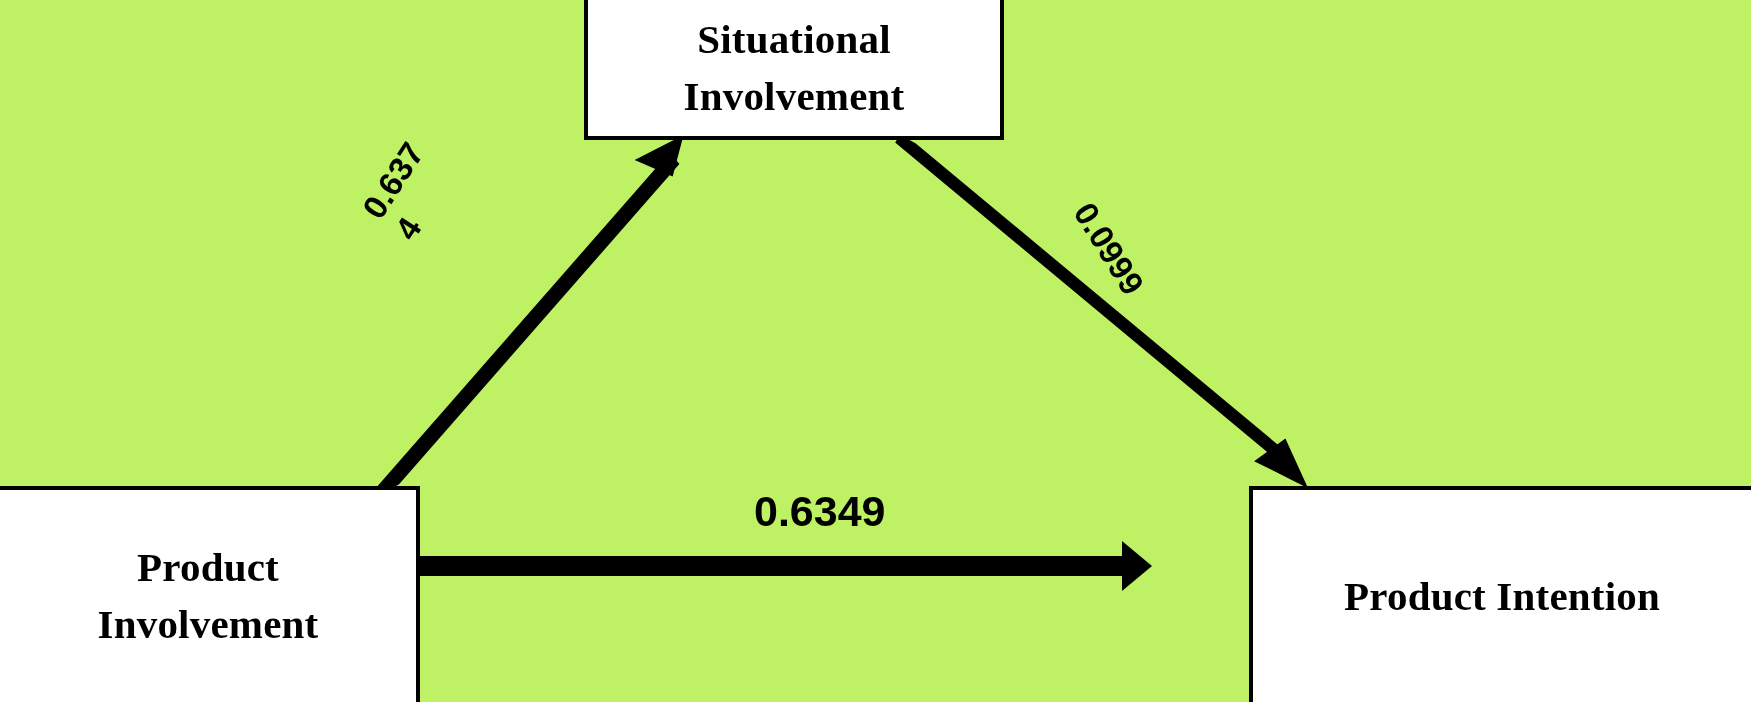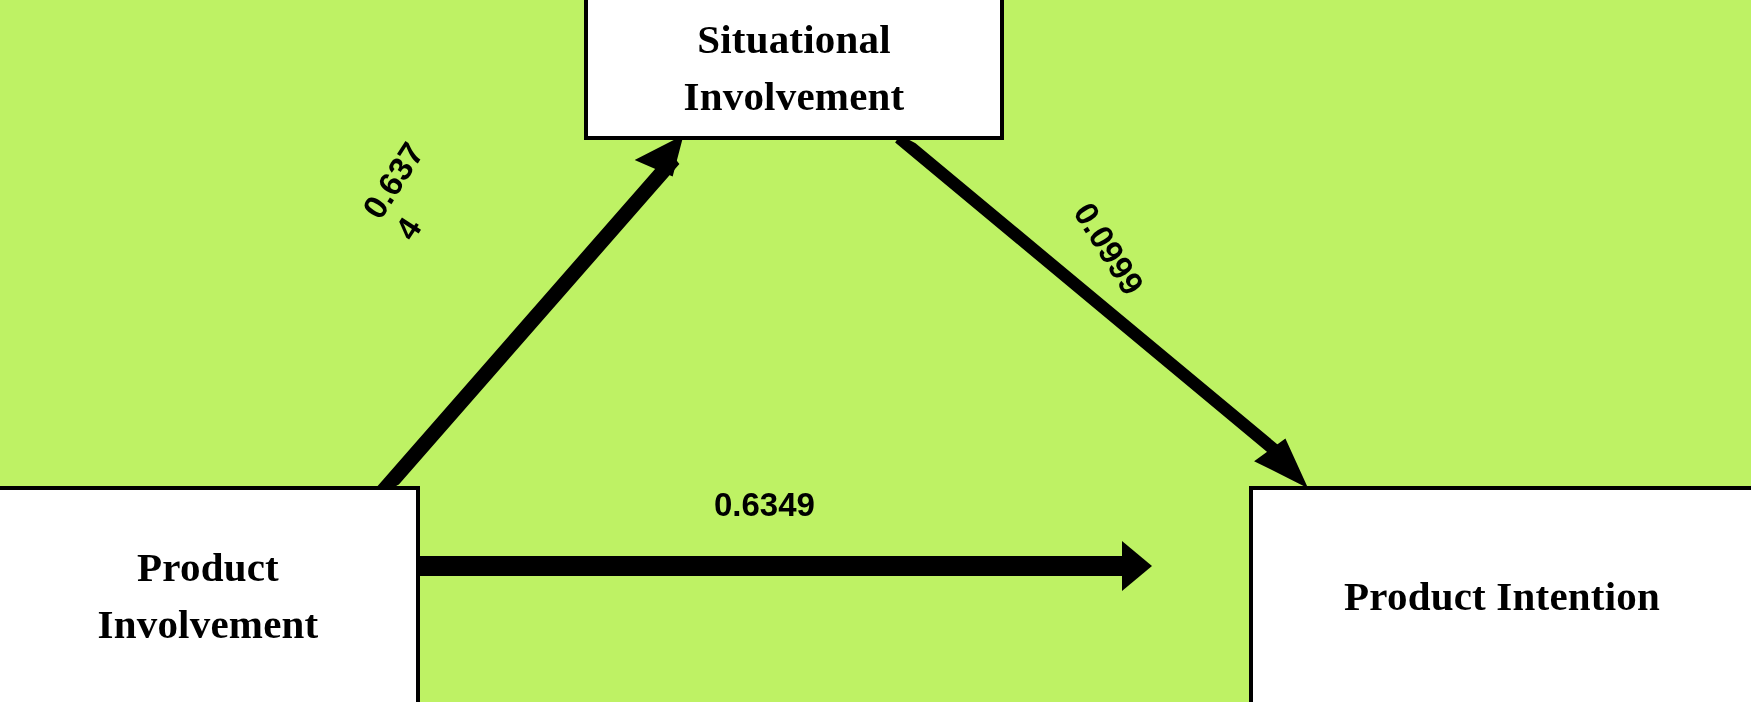--- a/index.html
+++ b/index.html
@@ -84,23 +84,23 @@
     text-align: left;
   }
   #edge-label-b {
     left: 1098px;
     top: 196px;
     transform: rotate(58deg);
     transform-origin: left top;
     text-align: left;
   }
   #edge-label-c {
-    left: 714px;
+    left: 754px;
     top: 486px;
-    font-size: 33px;
+    font-size: 43px;
     text-align: center;
   }
 </style>
 </head>
 <body>
 
 <div id="canvas">
 
   <svg id="diagram-svg" viewBox="0 0 1751 702" xmlns="http://www.w3.org/2000/svg">
 

